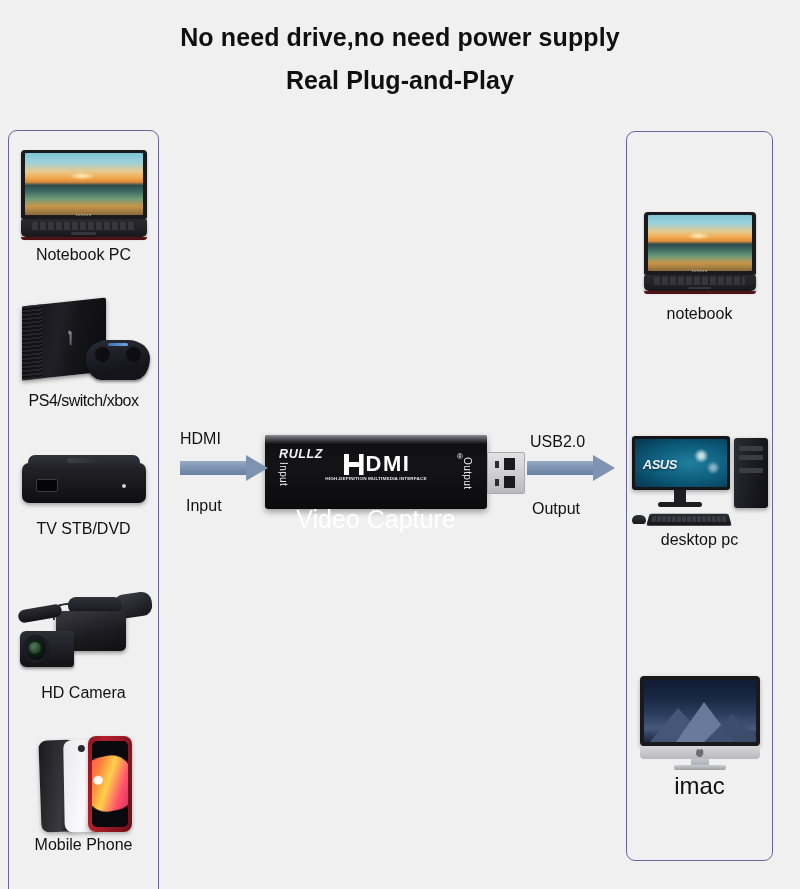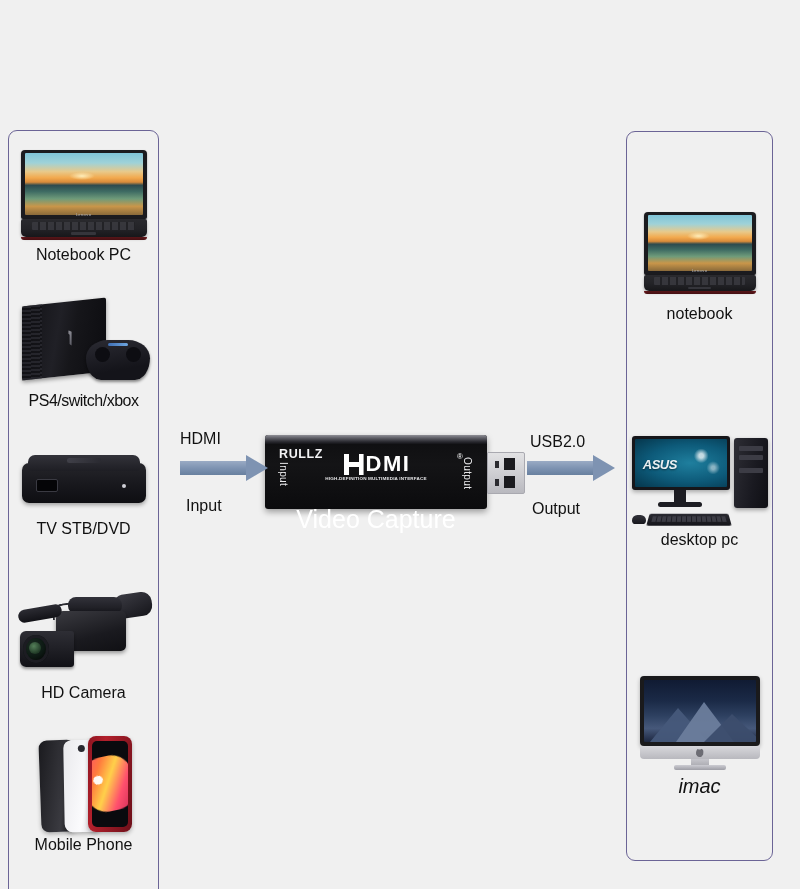--- a/index.html
+++ b/index.html
@@ -394,21 +394,21 @@
     border-radius: 3px;
     box-shadow: 0 3px 6px rgba(0,0,0,.35);
   }
   #device .top-strip {
     position:absolute; left:0; top:0; width:100%; height:9px;
     background: linear-gradient(180deg,#8f8f96 0%, #5c5c64 35%, #2a2a30 75%, #141418 100%);
     border-radius: 3px 3px 0 0;
   }
   #device .brand {
     position:absolute; left:14px; top:12px;
-    font-size:12.5px; font-weight:bold; 
+    font-size:12.5px; font-weight:bold; font-style:italic;
     color:#f2f2f4; letter-spacing:.6px;
   }
   .vlabel {
     position:absolute;
     font-size:10px; color:#e8e8ea;
     writing-mode: vertical-rl;
     letter-spacing:.4px;
   }
   #device .v-input  { left:13px;  top:27px; }
   #device .v-output { right:14px; top:22px; }
@@ -503,20 +503,22 @@
   #lbl-input  { left: 186px; top: 497px; }
   #lbl-usb    { left: 530px; top: 433px; }
   #lbl-output { left: 532px; top: 500px; }
 </style>
 </head>
 <body>
 
 <div id="stage">
 
   <div class="title-block">
+    <div class="title-line">No need drive,no need power supply</div>
+    <div class="title-line">Real Plug-and-Play</div>
   </div>
 
   <div class="col-box" id="left-col">
 
     <div class="dev-cell" style="top:6px; height:128px;">
       <div class="dev-art" style="height:100px;">
         <div class="laptop" style="width:126px;">
           <div class="lid" style="height:62px;">
             <div class="screen scr-sunset"></div>
             <div class="brand">Lenovo</div>
@@ -636,21 +638,21 @@
               <div class="peak c"></div>
             </div>
           </div>
           <div class="chin">
               <div class="apple"></div>
             </div>
           <div class="neck"></div>
           <div class="base"></div>
         </div>
       </div>
-      <div class="dev-label" style="font-size:20px;font-style:italic;">imac</div>
+      <div class="dev-label" style="font-size:24px;">imac</div>
     </div>
   </div>
 
   <div id="device">
     <div class="shell"></div>
     <div class="top-strip"></div>
     <div class="brand">RULLZ</div>
     <div class="vlabel v-input">Input</div>
     <div class="vlabel v-output">Output</div>
 

